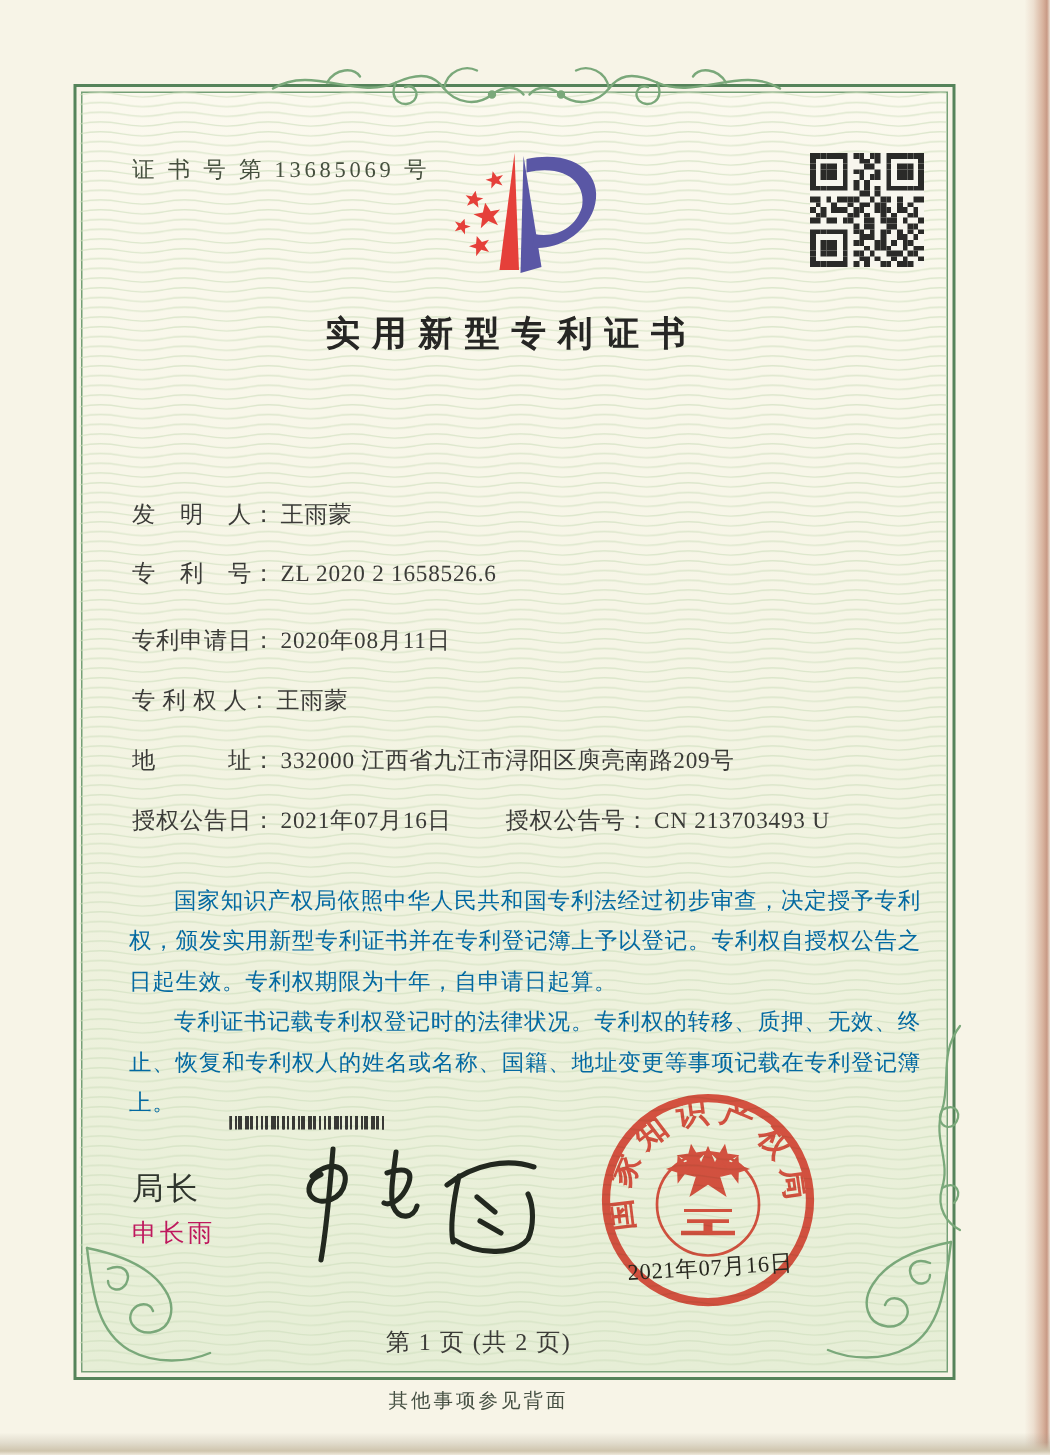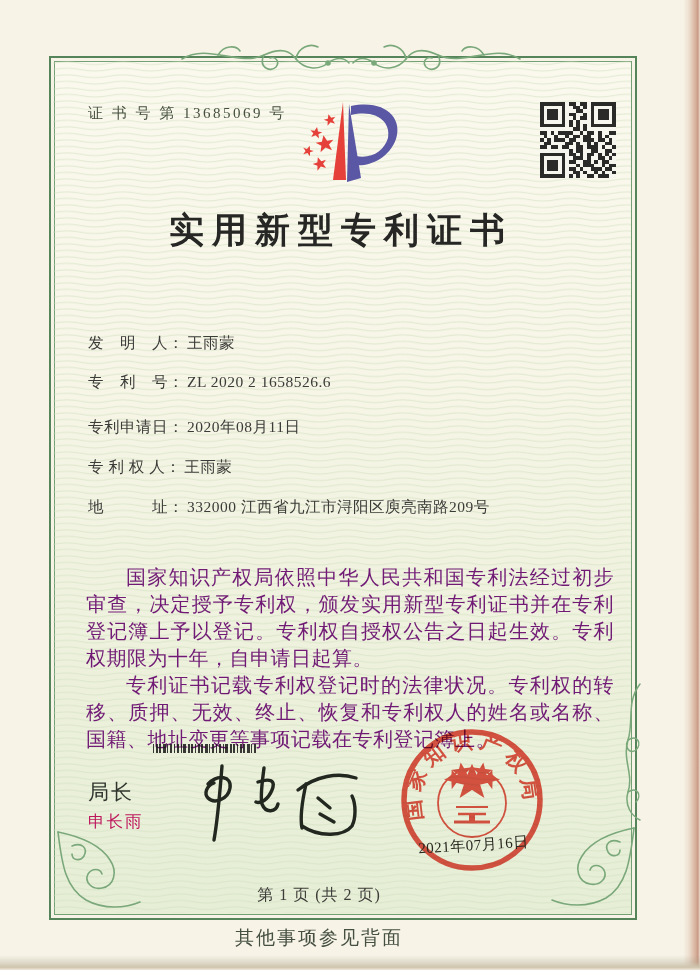--- a/index.html
+++ b/index.html
@@ -27,29 +27,29 @@
   
   .cert-no{position:absolute;left:88px;top:104px;z-index:4;font-size:15px;
     letter-spacing:2.5px;color:#46503f;}
   .logo{position:absolute;left:283px;top:96px;z-index:4;}
   .qr{position:absolute;left:540px;top:102px;width:76px;height:76px;z-index:4;
     display:grid;grid-template-columns:repeat(21,1fr);grid-auto-rows:1fr;background:#f7f6ee;}
   .qm{width:100%;height:100%;}
   .qm.on{background:#2a2a28;}
 
   .title{position:absolute;left:49px;top:207px;width:584px;z-index:4;
-    text-align:center;font-size:35px;font-weight:600;letter-spacing:8px;color:#262624;}
+    text-align:center;font-size:23px;font-weight:600;letter-spacing:8px;color:#262624;}
 
   .field-row{position:absolute;left:88px;z-index:4;font-size:15.5px;color:#3b3b38;
     letter-spacing:.5px;white-space:nowrap;}
   .field-row .val{margin-left:3px;}
   .grant-no{position:absolute;left:249px;top:0;}
 
-  .paras{position:absolute;left:86px;top:564px;width:528px;z-index:4;
-    font-size:20px;line-height:27px;color:#701a75;text-align:justify;}
+  .paras{position:absolute;left:86px;top:588px;width:528px;z-index:4;
+    font-size:15px;line-height:27px;color:#0369a1;text-align:justify;}
   .paras p{margin:0;text-indent:2em;letter-spacing:.5px;}
 
   .barcode{position:absolute;left:153px;top:744px;width:103px;height:9px;z-index:4;opacity:.85;
     background:repeating-linear-gradient(90deg,#1a1a1a 0 1.5px,transparent 1.5px 3.5px),
                repeating-linear-gradient(90deg,#1a1a1a 0 1px,transparent 1px 6px);}
 
   .director-title{position:absolute;left:88px;top:778px;z-index:4;font-size:21px;
     letter-spacing:2px;color:#30362e;font-family:"Liberation Sans","DejaVu Sans",sans-serif;}
   .director-name{position:absolute;left:88px;top:811px;z-index:4;font-size:16.5px;
     letter-spacing:2px;color:#be185d;font-family:"Liberation Sans","DejaVu Sans",sans-serif;}
@@ -57,21 +57,21 @@
 
   .seal{position:absolute;left:399px;top:727px;width:146px;height:146px;z-index:5;
     mix-blend-mode:multiply;}
   .seal-date{position:absolute;left:406px;top:836px;width:135px;z-index:6;
     text-align:center;font-size:15px;color:#27271f;letter-spacing:.5px;
     transform:rotate(-3.5deg);}
 
   .page-num{position:absolute;left:49px;top:885px;width:540px;z-index:4;
     text-align:center;font-size:16px;color:#3c3c38;letter-spacing:1px;}
   .back-note{position:absolute;left:49px;top:925px;width:540px;z-index:4;
-    text-align:center;font-size:19px;color:#454f42;letter-spacing:2px;}
+    text-align:center;font-size:13px;color:#454f42;letter-spacing:2px;}
 </style>
 </head>
 <body>
 
 <div id="cert">
 
   <div class="border-outer">
     <div class="border-inner"></div>
   </div>
 
@@ -598,20 +598,26 @@
     <span class="lbl">专　利　号：</span><span class="val">ZL 2020 2 1658526.6</span>
   </div>
   <div class="field-row" style="top:417px;">
     <span class="lbl">专利申请日：</span><span class="val">2020年08月11日</span>
   </div>
   <div class="field-row" style="top:457px;">
     <span class="lbl">专 利 权 人：</span><span class="val">王雨蒙</span>
   </div>
   <div class="field-row" style="top:497px;">
     <span class="lbl">地　　　址：</span><span class="val">332000 江西省九江市浔阳区庾亮南路209号</span>
+  </div>
+  <div class="field-row" style="top:537px;width:540px;">
+    <span class="lbl">授权公告日：</span><span class="val">2021年07月16日</span>
+    <span class="grant-no">
+      <span class="lbl">授权公告号：</span><span class="val">CN 213703493 U</span>
+    </span>
   </div>
 
   <div class="paras">
     <p>国家知识产权局依照中华人民共和国专利法经过初步审查，决定授予专利权，颁发实用新型专利证书并在专利登记簿上予以登记。专利权自授权公告之日起生效。专利权期限为十年，自申请日起算。</p>
     <p>专利证书记载专利权登记时的法律状况。专利权的转移、质押、无效、终止、恢复和专利权人的姓名或名称、国籍、地址变更等事项记载在专利登记簿上。</p>
   </div>
 
   <div class="barcode"></div>
 
   <div class="director-title">局长</div>

